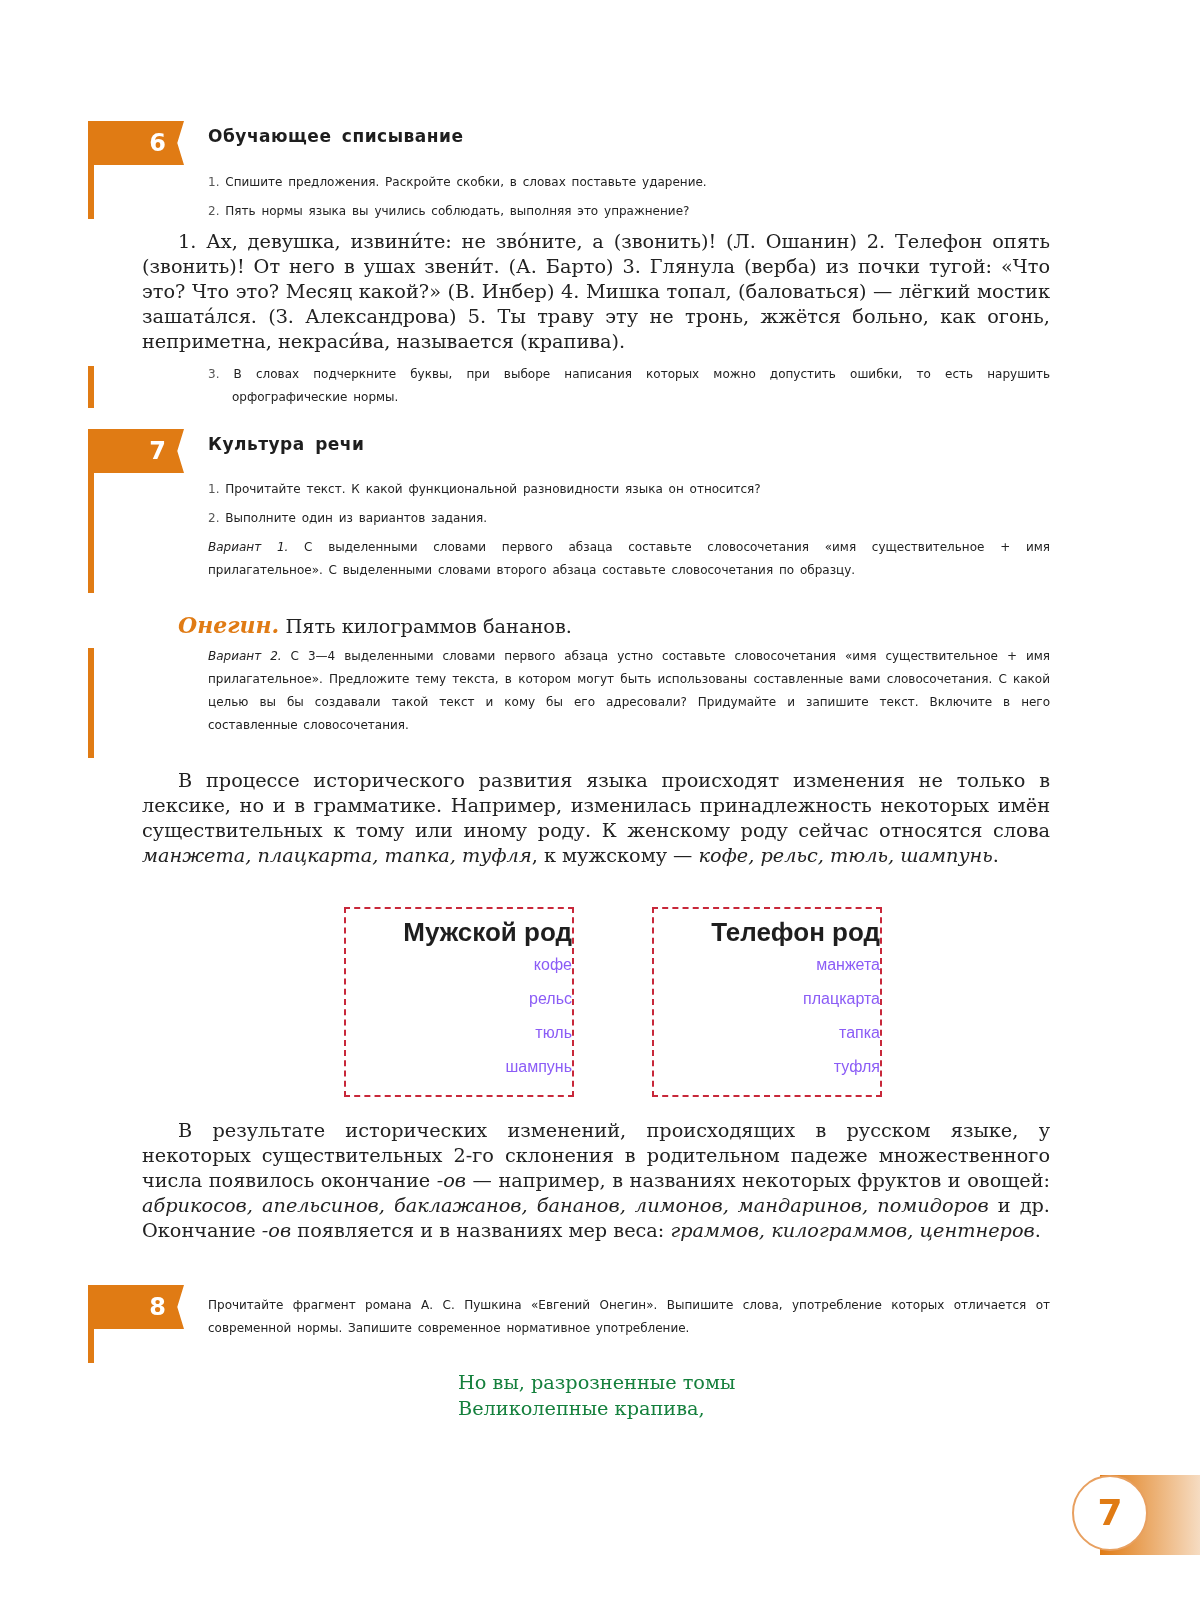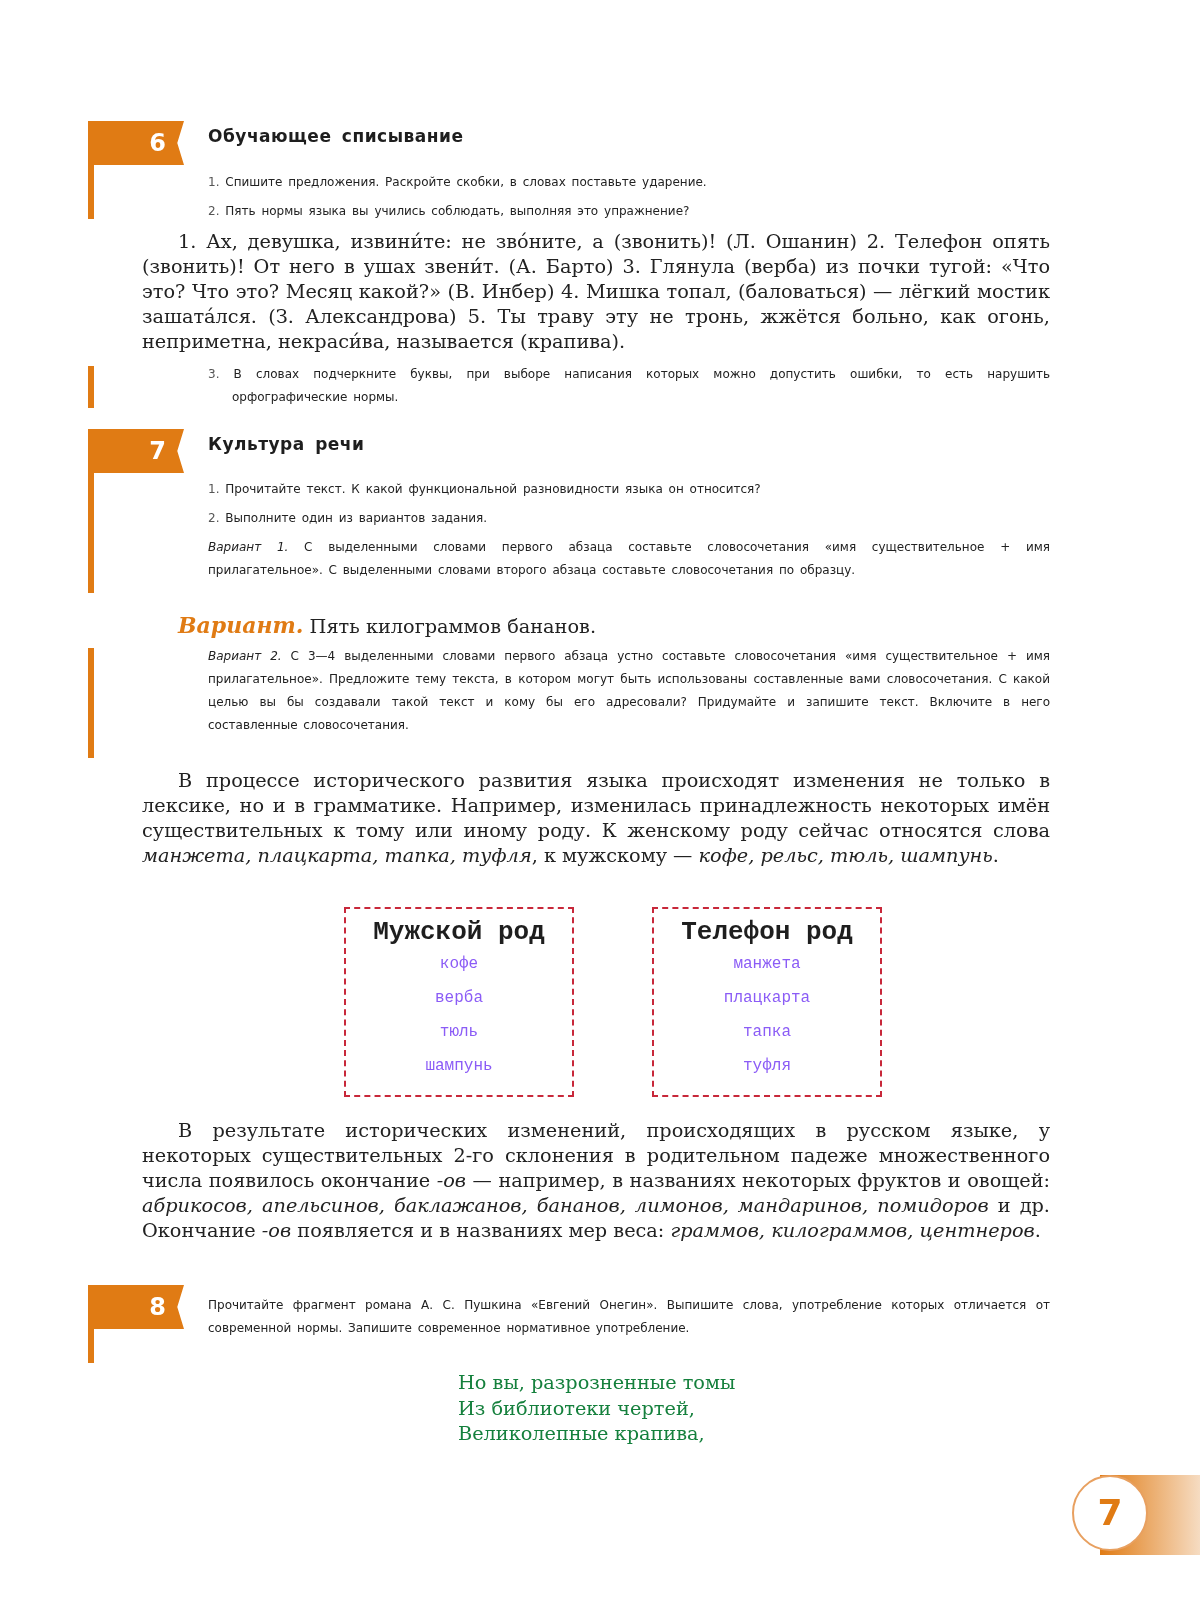--- a/index.html
+++ b/index.html
@@ -37,22 +37,22 @@
     .body-text i { font-style: italic; }
 
     .obrazets {
       position: absolute; left: 178px; top: 612px;
       font-family: "DejaVu Serif", serif; font-size: 19.3px; color: #222;
     }
     .obrazets .lbl { color: #e07b14; font-style: italic; font-weight: bold; font-size: 22px; }
 
     .dbox {
       position: absolute; top: 907px; width: 230px; height: 190px;
-      border: 2px dashed #c8283a; box-sizing: border-box; text-align: center;
-      font-family: Liberation Mono, monospace;
+      border: 2px dashed #c8283a; box-sizing: border-box; text-align: right;
+      font-family: Liberation Sans, sans-serif;
     }
     .dbox .ttl { font-weight: bold; font-size: 26px; margin-top: 8px; color: #1e1e1e; }
     .dbox .w { font-size: 16px; line-height: 34px; color: #8b5cf6; }
 
     .poem {
       position: absolute; left: 458px; top: 1370px;
       font-family: "DejaVu Serif", serif; font-size: 19.3px; line-height: 25.5px; color: #15803d;
     }
 
     .page-grad {
@@ -102,37 +102,37 @@
 </div>
 <div class="task" style="top:507px;">
   <span class="num">2.</span>
   <span>Выполните один из вариантов задания.</span>
 </div>
 <div class="task" style="top:536px;">
   <span class="it">Вариант 1.</span>
   <span>С выделенными словами первого абзаца составьте словосочетания «имя существительное + имя прилагательное». С выделенными словами второго абзаца составьте словосочетания по образцу.</span>
 </div>
 <div class="obrazets">
-  <span class="lbl">Вариант.</span>
+  <span class="lbl">Онегин.</span>
   <span>Пять килограммов бананов.</span>
 </div>
 <div class="pole" style="top:648px;height:110px;"></div>
 <div class="task" style="top:645px;">
   <span class="it">Вариант 2.</span>
   <span>С 3—4 выделенными словами первого абзаца устно составьте словосочетания «имя существительное + имя прилагательное». Предложите тему текста, в котором могут быть использованы составленные вами словосочетания. С какой целью вы бы создавали такой текст и кому бы его адресовали? Придумайте и запишите текст. Включите в него составленные словосочетания.</span>
 </div>
 
 <div class="body-text" style="top:768px;">
   <p><span>В процессе исторического развития языка происходят изменения не только в лексике, но и в грамматике. Например, изменилась принадлежность некоторых имён существительных к тому или иному роду. К женскому роду сейчас относятся слова </span><i>манжета, плацкарта, тапка, туфля</i><span>, к мужскому — </span><i>кофе, рельс, тюль, шампунь</i><span>.</span></p>
 </div>
 
 <div class="dbox" style="left:344px;">
   <div class="ttl">Мужской род</div>
   <div class="w">кофе</div>
-  <div class="w">верба</div>
+  <div class="w">рельс</div>
   <div class="w">тюль</div>
   <div class="w">шампунь</div>
 </div>
 <div class="dbox" style="left:652px;">
   <div class="ttl">Телефон род</div>
   <div class="w">манжета</div>
   <div class="w">плацкарта</div>
   <div class="w">тапка</div>
   <div class="w">туфля</div>
 </div>
@@ -141,18 +141,17 @@
   <p><span>В результате исторических изменений, происходящих в русском языке, у некоторых существительных 2-го склонения в родительном падеже множественного числа появилось окончание </span><i>-ов</i><span> — например, в названиях некоторых фруктов и овощей: </span><i>абрикосов, апельсинов, баклажанов, бананов, лимонов, мандаринов, помидоров</i><span> и др. Окончание </span><i>-ов</i><span> появляется и в названиях мер веса: </span><i>граммов, килограммов, центнеров</i><span>.</span></p>
 </div>
 
 <div class="flag" style="top:1285px;">
   <span class="flag-num">8</span>
 </div>
 <div class="pole" style="top:1285px;height:78px;"></div>
 <div class="task" style="top:1294px;">Прочитайте фрагмент романа А. С. Пушкина «Евгений Онегин». Выпишите слова, употребление которых отличается от современной нормы. Запишите современное нормативное употребление.</div>
 <div class="poem">
   <div>Но вы, разрозненные томы</div>
-  <div>Из библиотеки чертей,</div>
   <div>Великолепные крапива,</div>
 </div>
 
 <div class="page-grad"></div>
 <div class="page-circle">7</div>
 
 </body></html>

